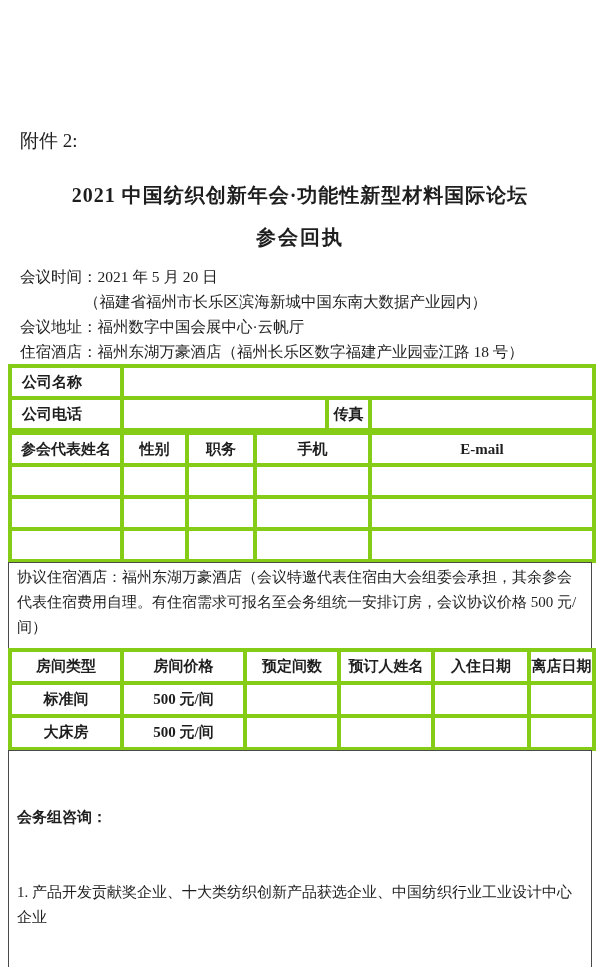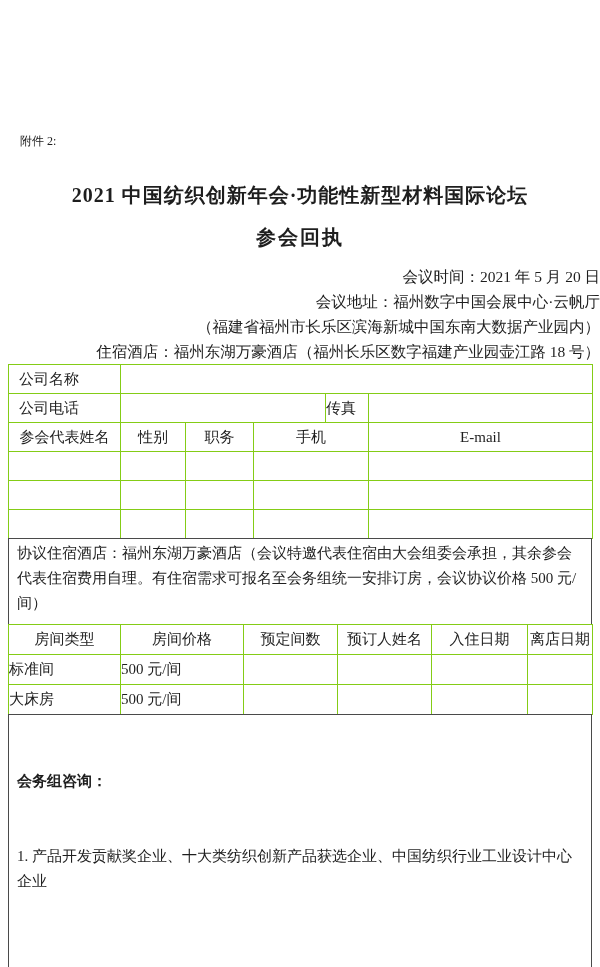--- a/index.html
+++ b/index.html
@@ -6,44 +6,44 @@
   body{
     width:600px;height:967px;
     background:#ffffff;
     color:#1e1e1e;
     font-family:"Liberation Serif","DejaVu Serif",serif;
     overflow:hidden;
   }
   .page{width:600px;height:967px;position:relative;}
   .attachment{
     margin:130px 0 0 20px;
-    font-size:12px;height:22px;line-height:22px;
+    font-size:19px;height:22px;line-height:22px;
   }
   .title-line1{
     margin-top:28px;text-align:center;
     font-size:20px;font-weight:bold;line-height:30px;letter-spacing:1px;
   }
   .title-line2{
     margin-top:12px;text-align:center;
     font-size:20px;font-weight:bold;line-height:30px;letter-spacing:2px;
   }
   .meeting-info{margin:12px 0 0 20px;font-size:15.5px;}
-  .meeting-info .info-line{line-height:25px;white-space:pre-wrap;text-align:right;}
+  .meeting-info .info-line{line-height:25px;white-space:pre-wrap;}
   .meeting-info .indent{padding-left:64px;}
 
   .form{margin:0 8px;width:584px;}
   table{border-collapse:collapse;table-layout:fixed;width:584px;}
   td,th{
-    border:1px solid #84cc16;
-    font-size:15px;font-weight:normal;
+    border:4px solid #84cc16;
+    font-size:15px;font-weight:bold;
     padding:0;overflow:hidden;white-space:pre-wrap;margin-left:12px;
   }
   .stack{margin-top:-1px;}
   .lbl{text-align:left;padding-left:10px;}
-  .ctr{}
+  .ctr{text-align:center;}
   .tA1 td{height:28px;}
   .tA2 th,.tA2 td{height:28px;}
   .block{
     border:1px solid #4a4a4a;
     font-size:15px;line-height:25px;
     padding:0 8px;white-space:pre-wrap;
   }
   .note-block{padding-top:2px;padding-bottom:8px;}
   .tB td,.tB th{height:29px;}
   .contact-block{padding-top:4px;padding-bottom:4px;}
@@ -54,22 +54,22 @@
 
 <div class="page">
 
   <div class="attachment">附件 2:</div>
 
   <div class="title-line1">2021 中国纺织创新年会·功能性新型材料国际论坛</div>
   <div class="title-line2">参会回执</div>
 
   <div class="meeting-info">
     <div class="info-line">会议时间：2021 年 5 月 20 日</div>
+    <div class="info-line indent">（福建省福州市长乐区滨海新城中国东南大数据产业园内）</div>
     <div class="info-line">会议地址：福州数字中国会展中心·云帆厅</div>
-    <div class="info-line indent">（福建省福州市长乐区滨海新城中国东南大数据产业园内）</div>
     <div class="info-line">住宿酒店：福州东湖万豪酒店（福州长乐区数字福建产业园壶江路 18 号）</div>
   </div>
 
   <div class="form">
 
     <table class="tA1">
       <colgroup>
           <col style="width:112px">
           <col style="width:205px">
           <col style="width:43px">

